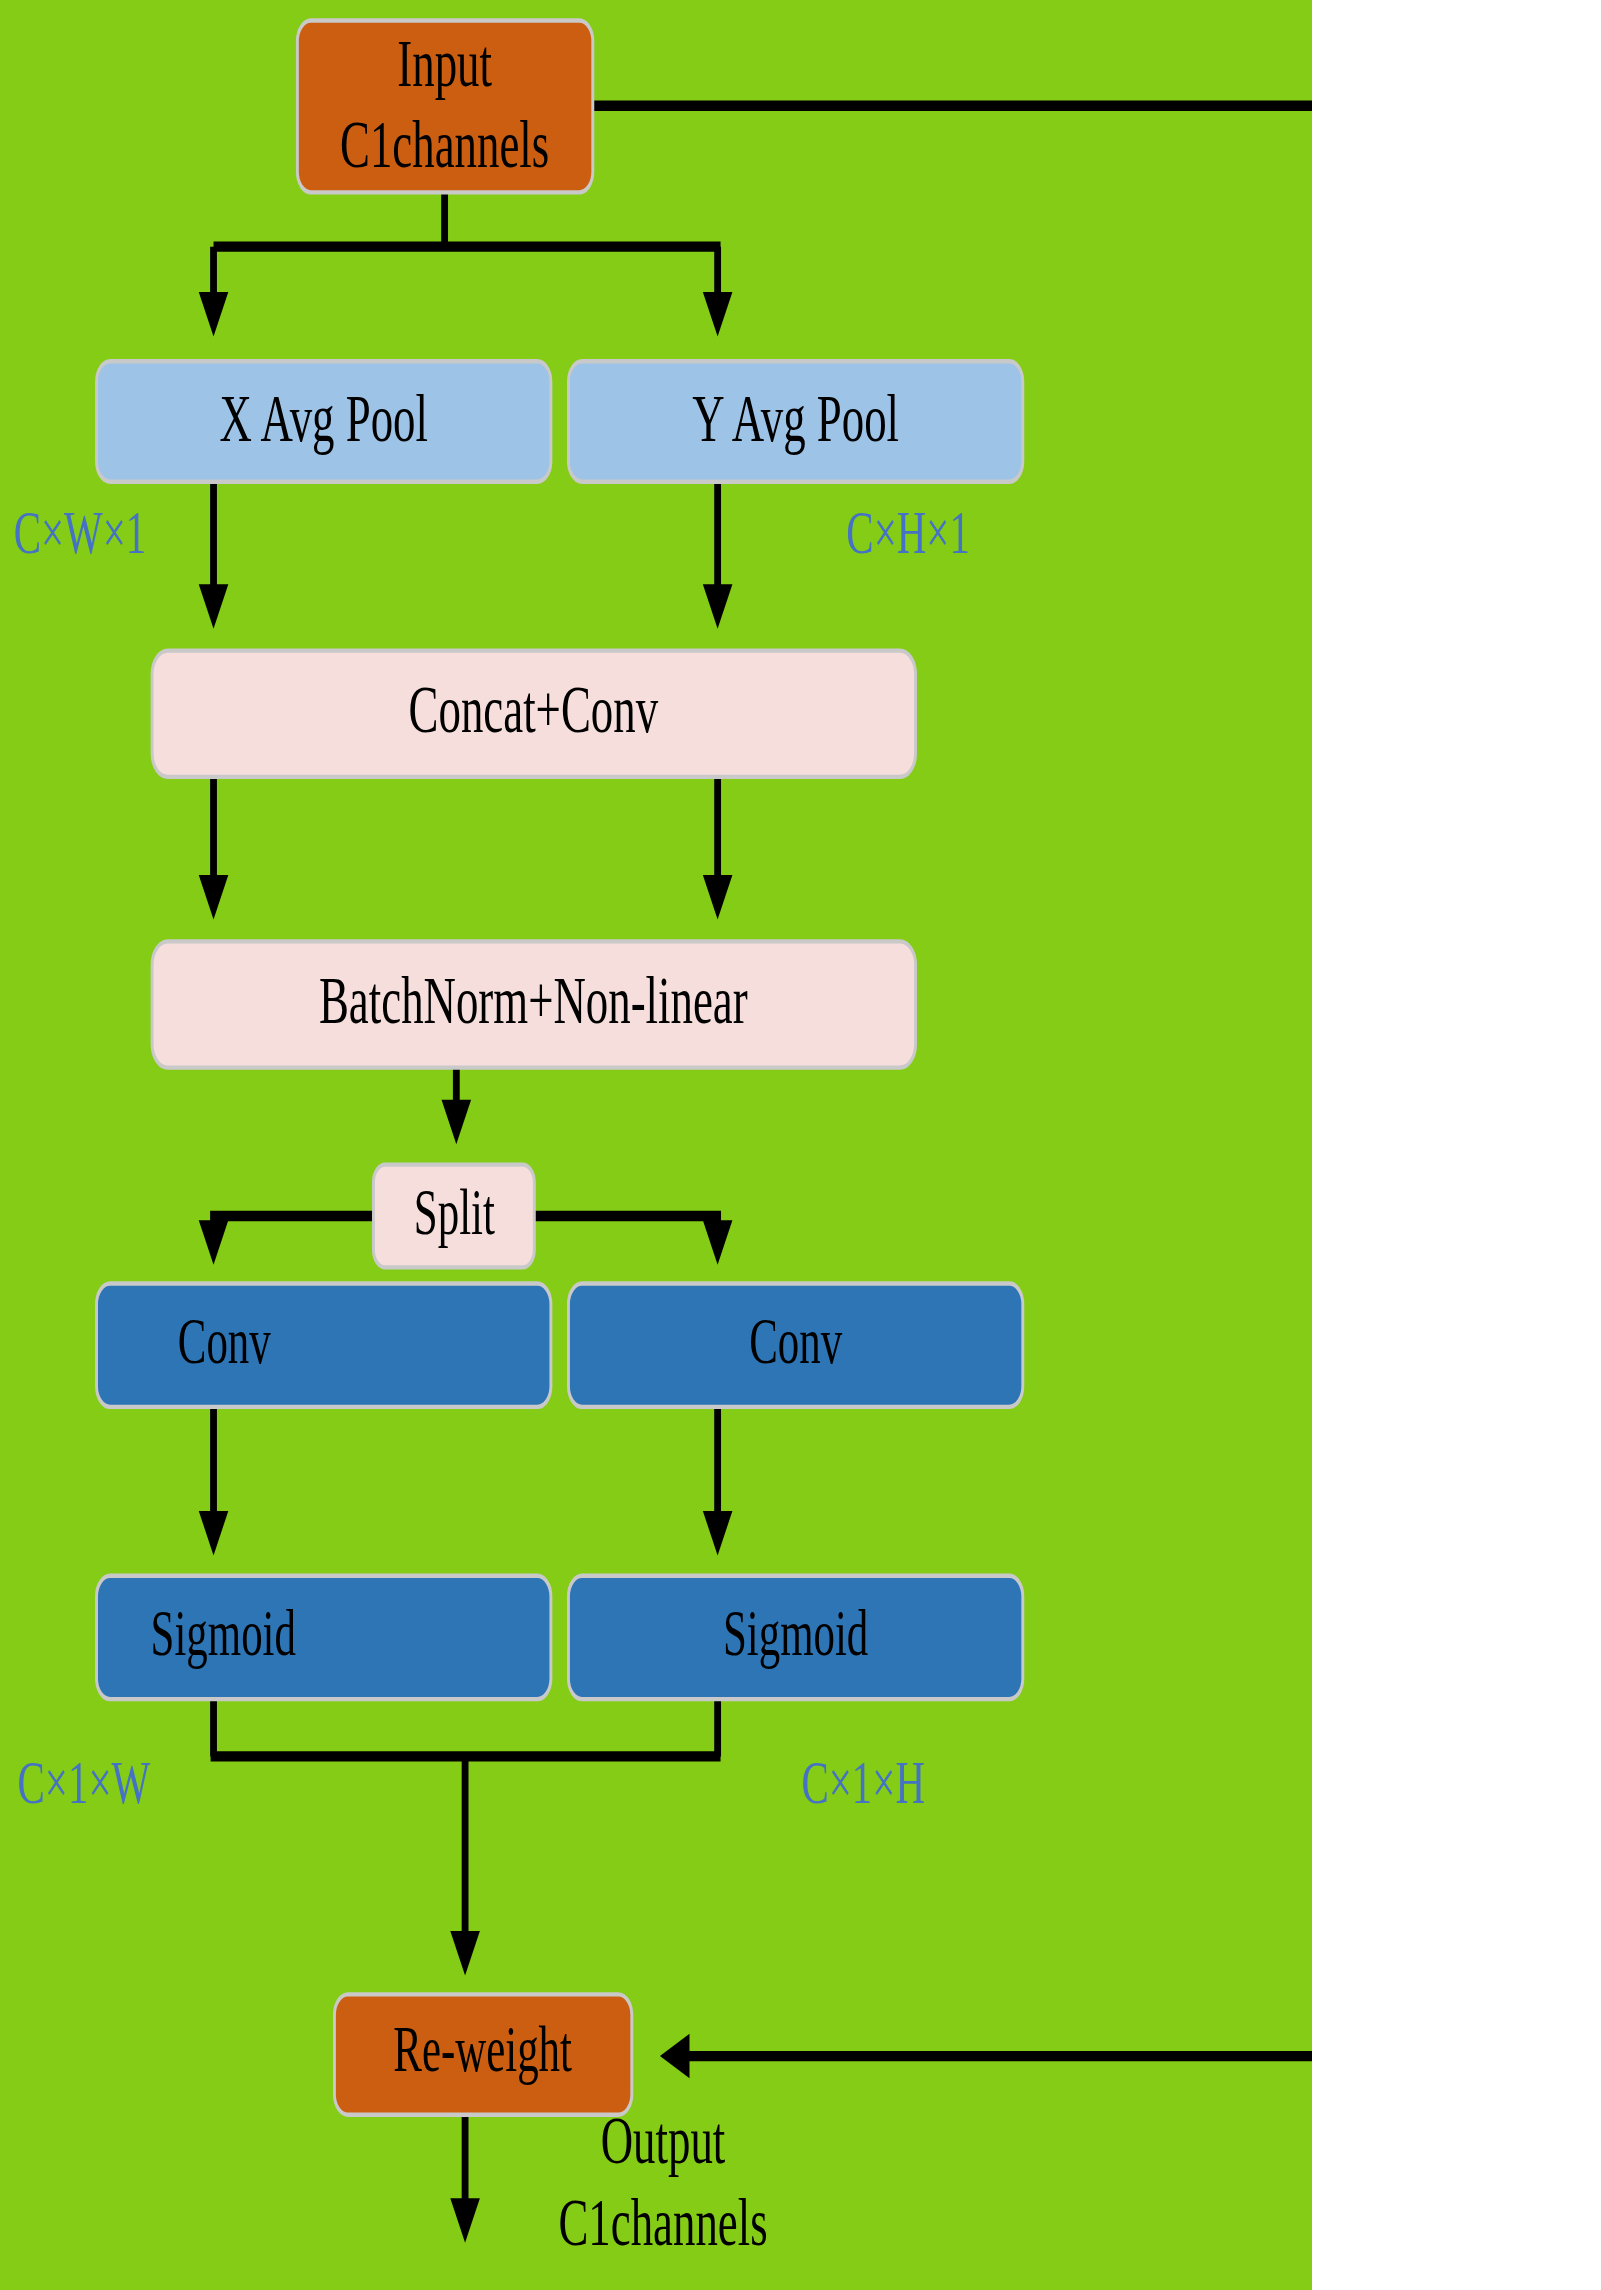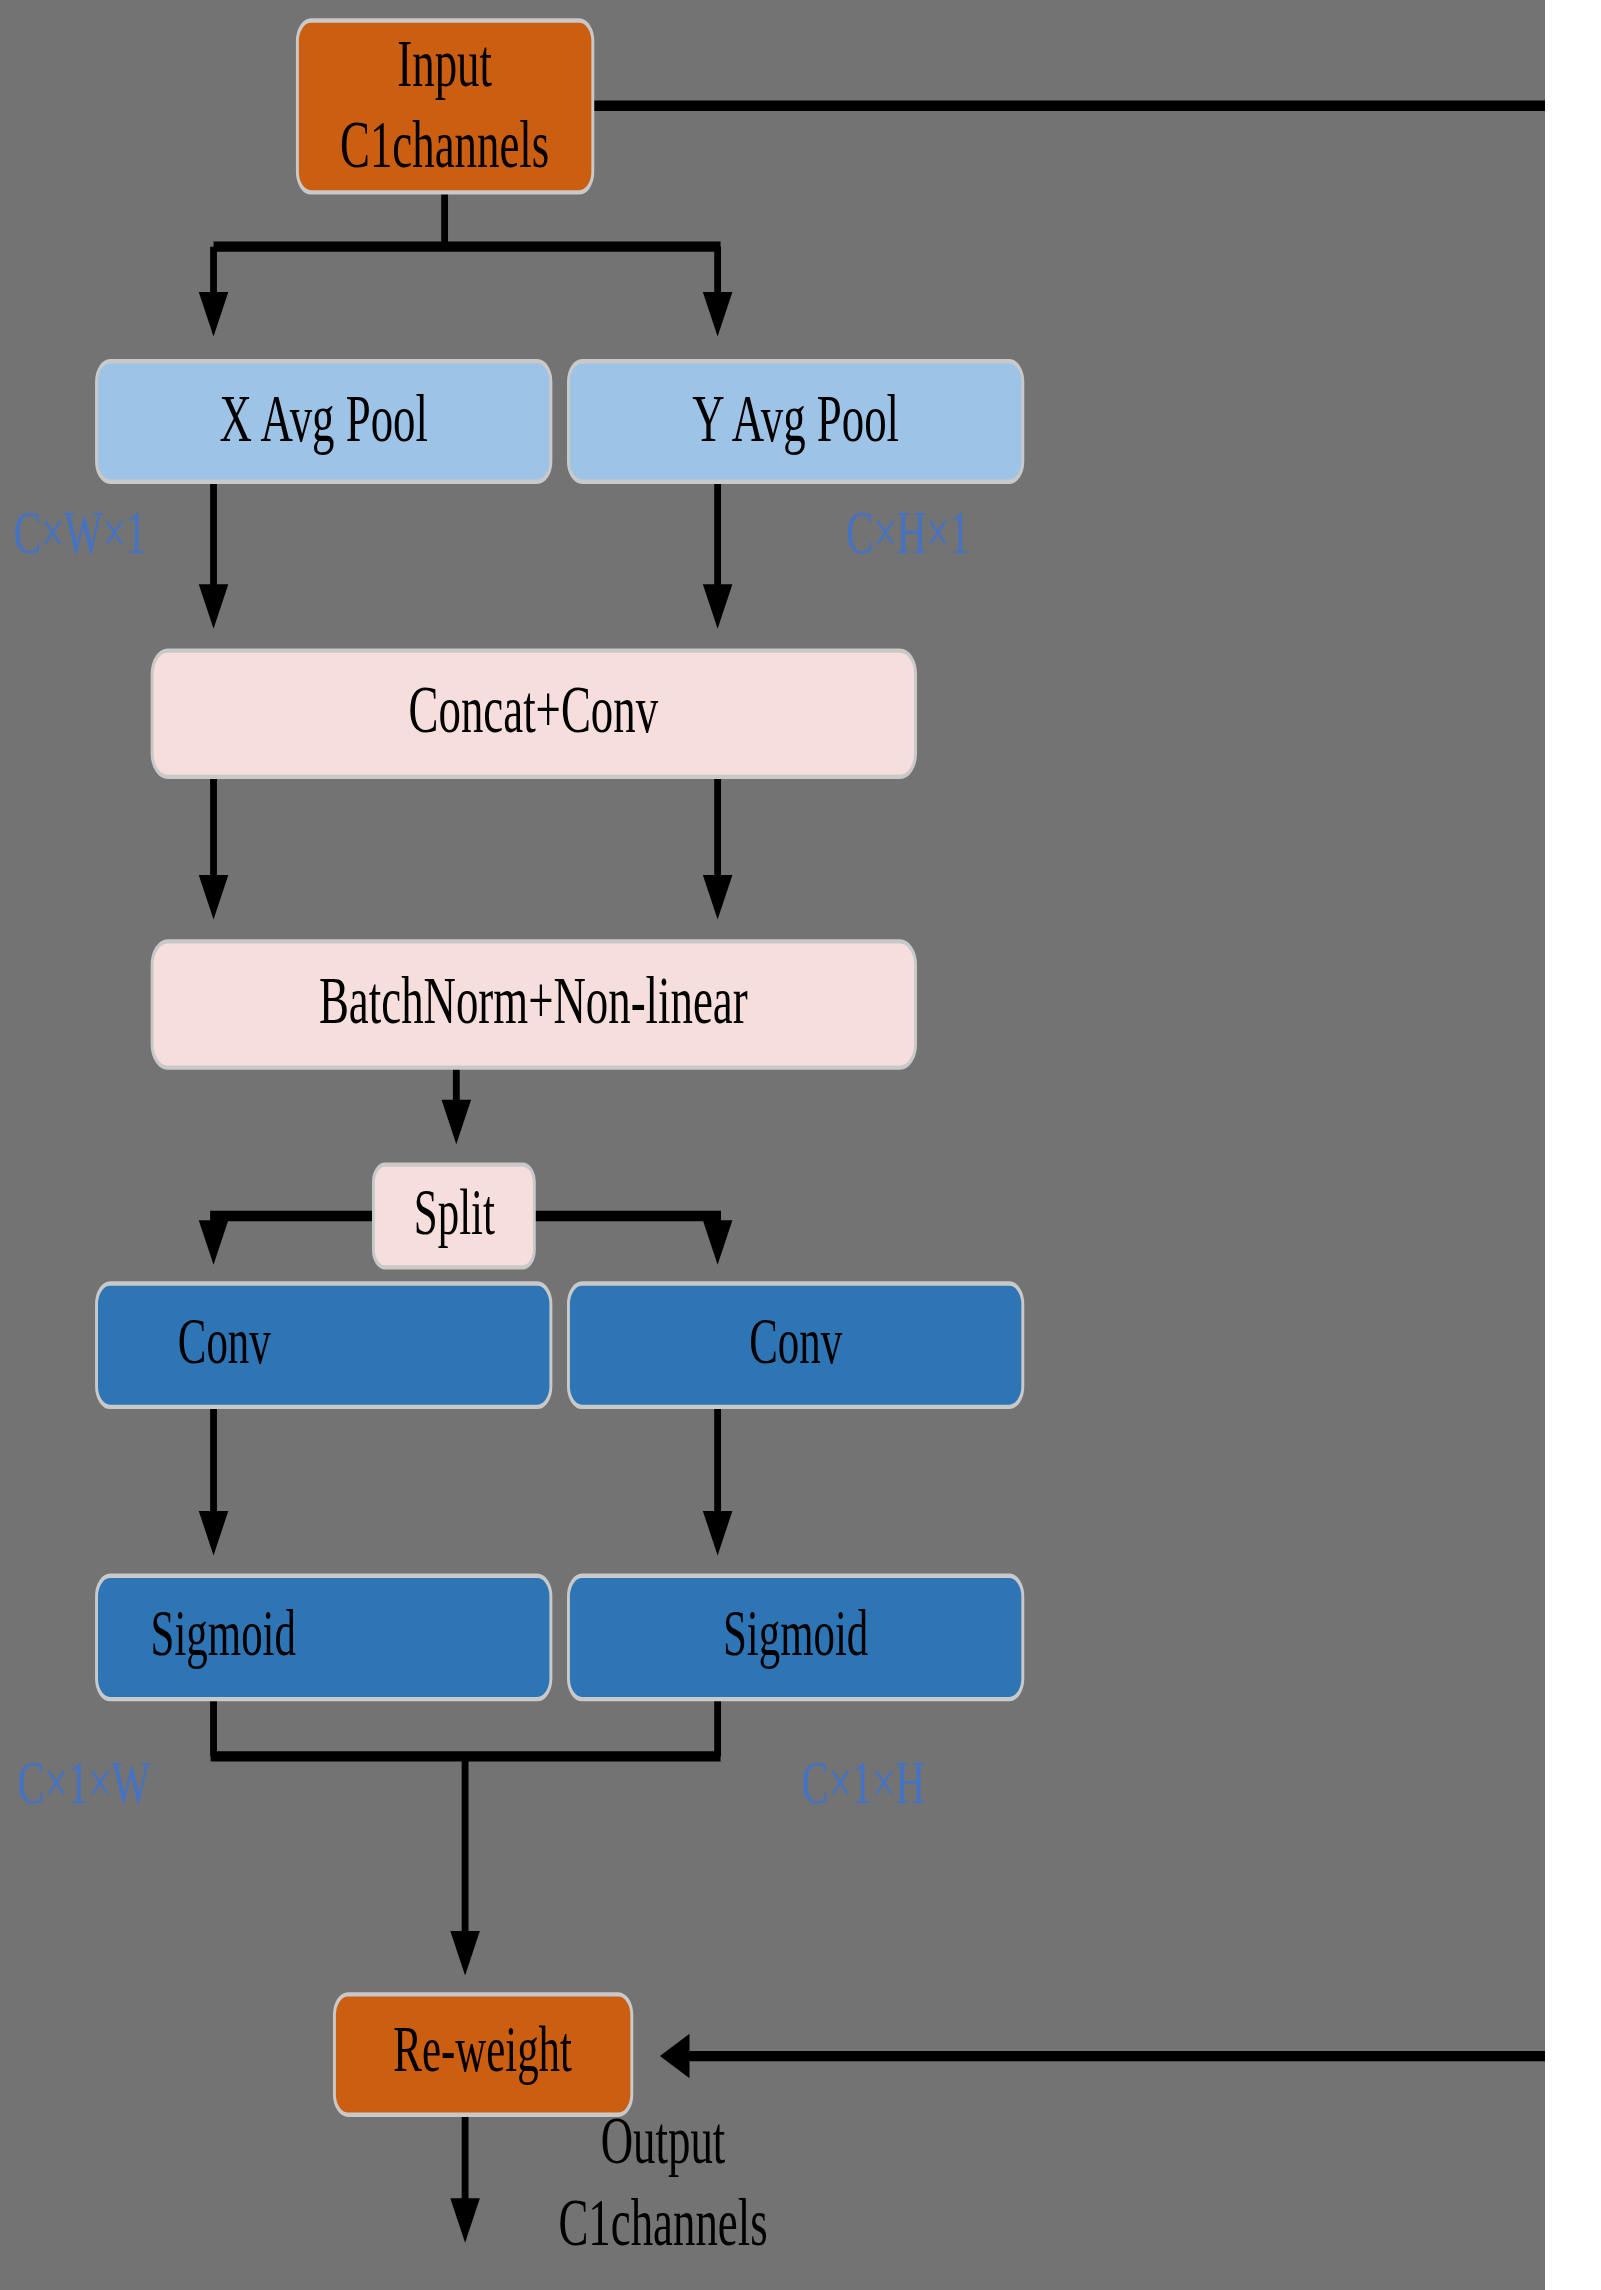--- a/index.html
+++ b/index.html
@@ -5,23 +5,23 @@
   html, body {
     margin: 0;
     padding: 0;
     background: #ffffff;
   }
   body {
     font-family: "Liberation Serif", "DejaVu Serif", serif;
   }
   #diagram-root {
     position: relative;
-    width: 1545px;
+    width: 1312px;
     height: 2291px;
-    background: #737373;
+    background: #84cc16;
     overflow: hidden;
   }
   #diagram-svg {
     position: absolute;
     inset: 0;
     width: 1601px;
     height: 2291px;
   }
   .node-label {
     font-family: "Liberation Serif", "DejaVu Serif", serif;

